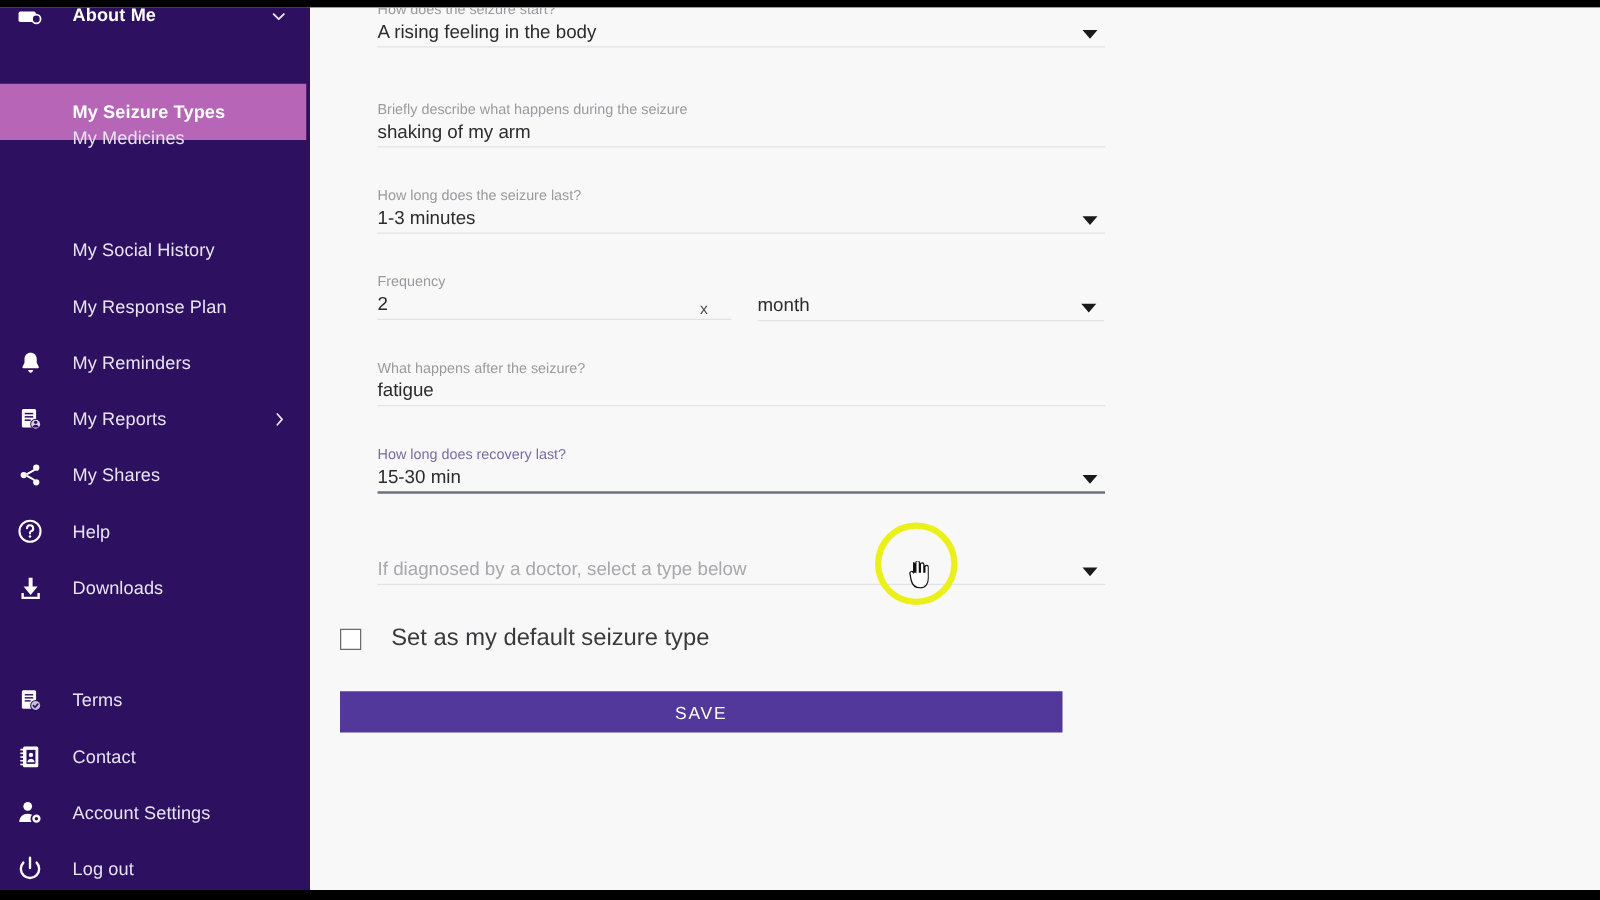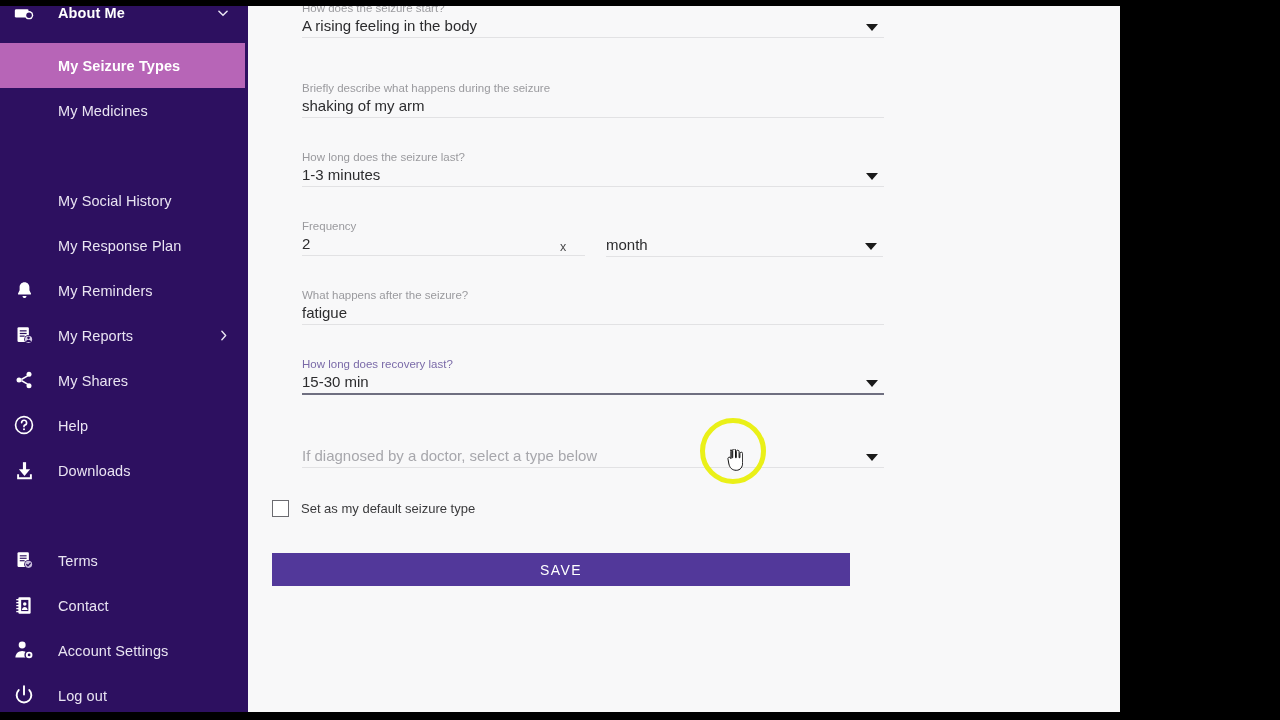--- a/index.html
+++ b/index.html
@@ -10,21 +10,21 @@
   body {
     width: 1280px;
     height: 720px;
     overflow: hidden;
     font-family: "Liberation Sans", sans-serif;
   }
   #app {
     position: absolute;
     left: 0;
     top: 6px;
-    width: 1120px;
+    width: 1280px;
     height: 706px;
     background: #f8f8f9;
     overflow: hidden;
   }
 
   
   #sidebar {
     position: absolute;
     left: 0;
     top: 0;
@@ -64,20 +64,21 @@
   }
   .side-head {
     background: #2d1060;
   }
   .side-head .lbl {
     font-weight: bold;
     color: #ffffff;
   }
   .side-row.active {
     background: #b765b7;
+    margin-top: 24px;
   }
   .side-row.active .lbl {
     font-weight: bold;
     color: #ffffff;
   }
   svg.iconsvg { display:block; }
 
   
   #form {
     position: absolute;
@@ -132,22 +133,22 @@
     align-items: center;
   }
   #cb-box {
     width: 17px;
     height: 17px;
     border: 1.6px solid #6b6b70;
     background: #fff;
     box-sizing: border-box;
   }
   #cb-label {
-    margin-left: 12px;
-    font-size: 13px;
+    margin-left: 24px;
+    font-size: 19px;
     color: #3a3a3c;
     text-align: center;
   }
 
   
   #save-btn {
     position: absolute;
     left: 24px;
     top: 547px;
     width: 578px;

